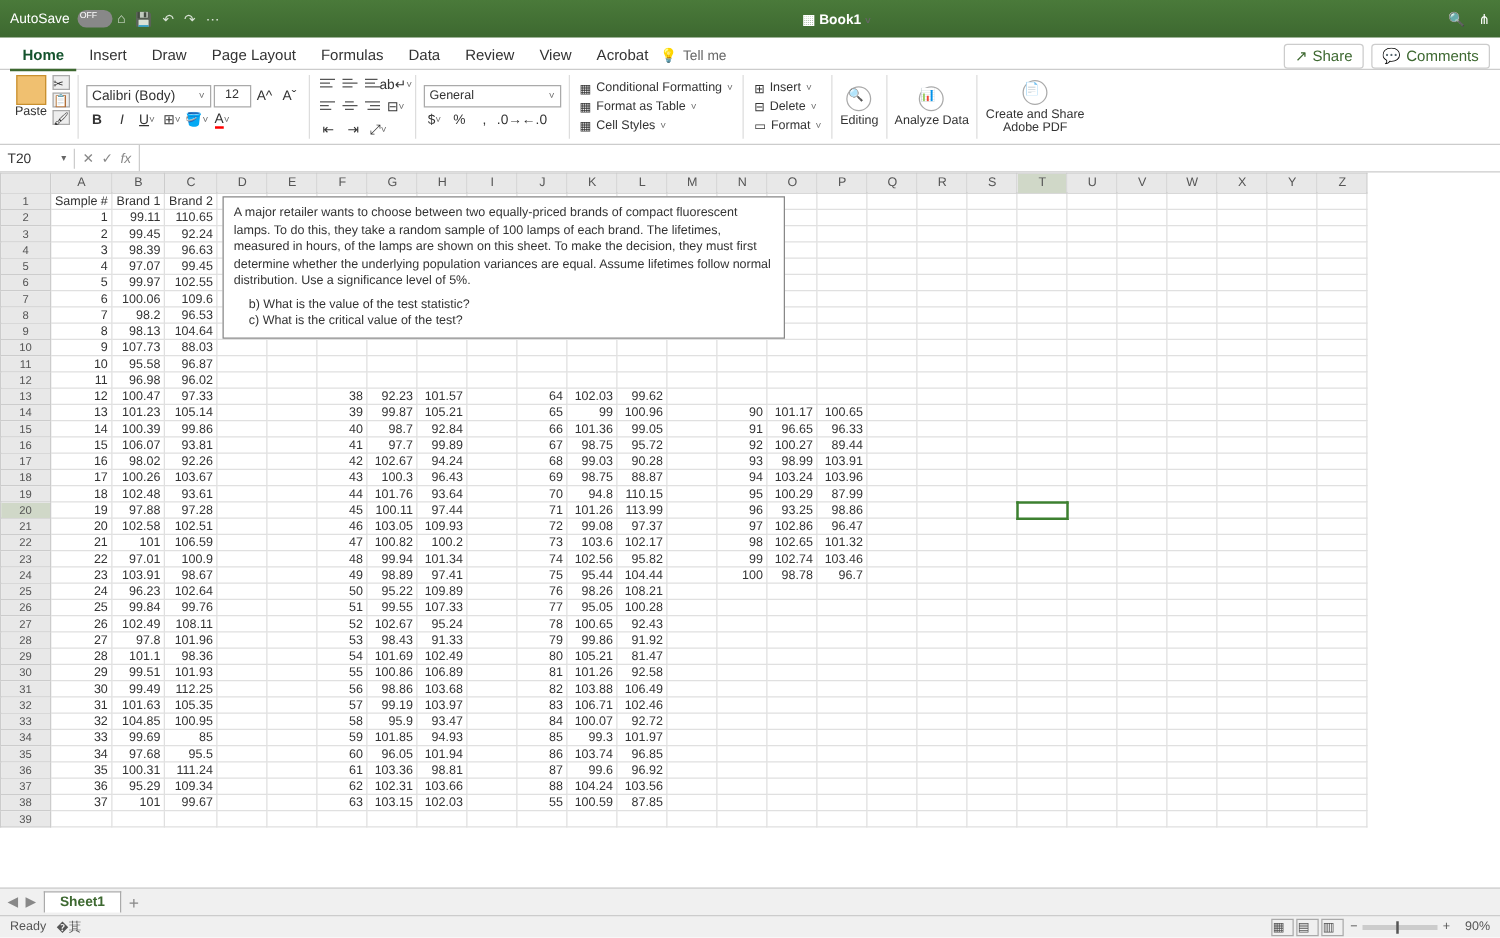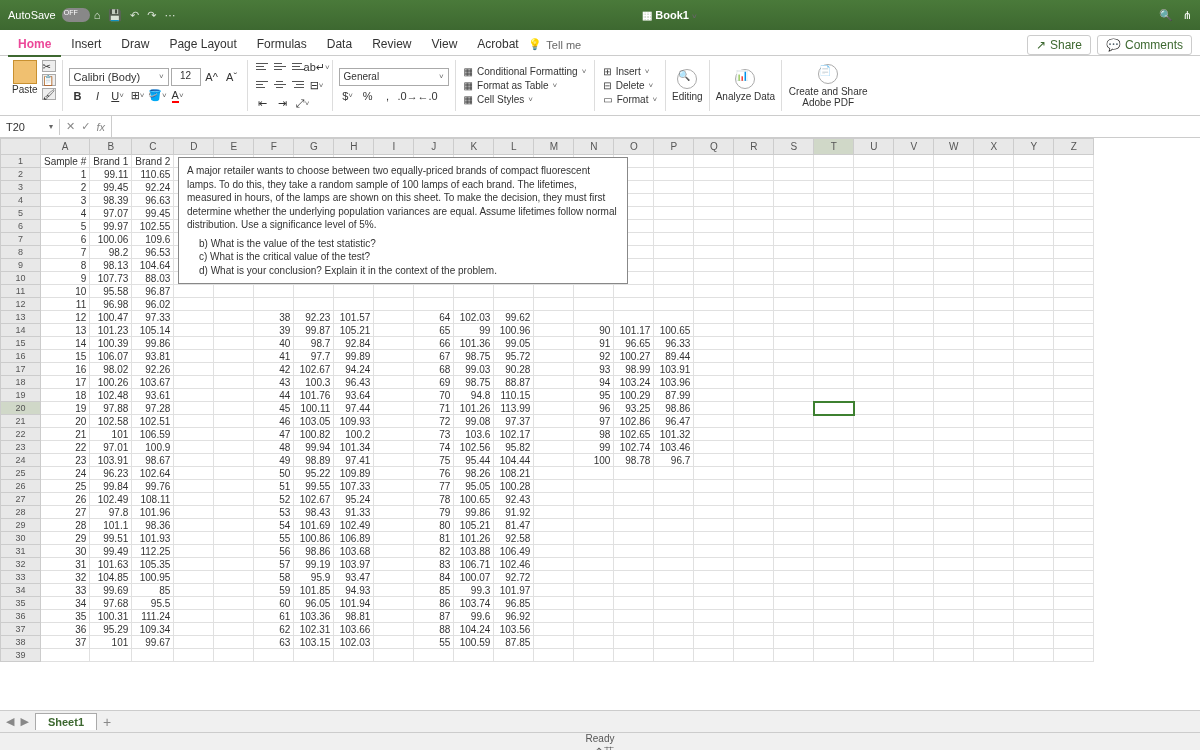--- a/index.html
+++ b/index.html
@@ -6,21 +6,21 @@
 body{background:#fff;font-size:11px;color:#333;overflow:hidden;width:1200px;height:750px;}
 .titlebar{background:linear-gradient(#4a7a3a,#3d6830);height:22px;display:flex;align-items:center;padding:15px 8px;color:#fff;font-size:11px;}
 .titlebar .autosave{display:flex;align-items:center;gap:6px;}
 .titlebar .switch{width:28px;height:14px;background:#888;border-radius:7px;position:relative;display:inline-block;}
 .titlebar .switch::after{content:"OFF";position:absolute;left:2px;top:1px;font-size:7px;color:#fff;}
 .titlebar .ticon{margin:0 4px;opacity:.8;}
 .titlebar .center{flex:1;text-align:center;font-weight:600;}
 .titlebar .right{display:flex;gap:10px;}
 .tabs{display:flex;align-items:center;padding:4px 8px 0;border-bottom:1px solid #ccc;height:26px;}
 .tabs .tab{padding:4px 10px;font-size:12px;cursor:pointer;}
-.tabs .tab.active{border-bottom:2px solid #3d6830;font-weight:600;color:#ec4899;}
+.tabs .tab.active{border-bottom:2px solid #3d6830;font-weight:600;color:#14532d;}
 .tabs .tellme{display:flex;align-items:center;gap:4px;color:#666;}
 .tabs .spacer{flex:1;}
 .tabs .share,.tabs .comments{display:flex;align-items:center;gap:4px;font-size:12px;color:#3d6830;padding:2px 8px;border:1px solid #ccc;border-radius:3px;margin-left:6px;}
 .ribbon{display:flex;border-bottom:1px solid #ccc;padding:4px 6px;height:60px;gap:0;}
 .group{border-right:1px solid #ddd;padding:0 6px;display:flex;flex-direction:row;justify-content:center;font-size:10px;}
 .clipboard{display:flex;gap:4px;}
 .clipboard .paste{display:flex;flex-direction:column;align-items:center;font-size:10px;}
 .clipboard .picon{width:24px;height:24px;background:#f0c070;border:1px solid #c89030;}
 .clipboard .side{display:flex;flex-direction:column;gap:2px;}
 .sico{width:14px;height:12px;border:1px solid #aaa;background:#eee;}
@@ -55,21 +55,21 @@
 td{border:1px solid #e0e0e0;height:13px;padding:0 3px;text-align:right;min-width:40px;white-space:nowrap;}
 td.l{text-align:left;}
 .selcell{border:2px solid #3d8030!important;}
 .descbox{position:absolute;left:178px;top:19px;width:450px;background:#fff;border:1px solid #888;padding:6px 8px;font-size:10px;line-height:1.35;z-index:5;}
 .descbox p{margin-bottom:5px;}
 .descbox .ql{padding-left:12px;}
 .sheettabs{position:absolute;bottom:18px;left:0;right:0;height:22px;background:#f0f0f0;border-top:1px solid #ccc;display:flex;align-items:center;padding:0 6px;gap:6px;}
 .sheettabs .nav{color:#888;}
 .sheettabs .sheet{background:#fff;border:1px solid #aaa;border-bottom:none;padding:2px 12px;font-size:11px;font-weight:600;color:#3d6830;}
 .sheettabs .add{color:#888;font-size:14px;}
-.status{position:absolute;bottom:0;left:0;right:0;height:18px;background:#f0f0f0;border-top:1px solid #ccc;display:flex;align-items:center;padding:0 8px;font-size:10px;color:#555;flex-direction:column;}
+.status{position:absolute;bottom:0;left:0;right:0;height:18px;background:#f0f0f0;border-top:1px solid #ccc;display:flex;align-items:center;padding:0 8px;font-size:10px;color:#555;}
 .status .sp{flex:1;}
 .status .vbtn{width:18px;height:14px;border:1px solid #aaa;margin:0 1px;}
 .status .zoom{margin-left:8px;}
 .dd{font-size:8px;color:#666;}
 </style>
 </head>
 <body>
 
 <div class="titlebar">
  <div class="autosave">
@@ -271,21 +271,20 @@
   <span class="fxi"><i>fx</i></span>
  </div>
  <div style="flex:1;border-left:1px solid #ccc;height:100%;"></div>
 </div>
 
 <div class="grid">
 <div class="descbox">
  <p>A major retailer wants to choose between two equally-priced brands of compact fluorescent lamps. To do this, they take a random sample of 100 lamps of each brand. The lifetimes, measured in hours, of the lamps are shown on this sheet. To make the decision, they must first determine whether the underlying population variances are equal. Assume lifetimes follow normal distribution.  Use a significance level of 5%.</p>
  <div class="ql">b)   What is the value of the test statistic?</div>
  <div class="ql">c)   What is the critical value of the test?</div>
- <div class="ql">d)   What is your conclusion? Explain it in the context of the problem.</div>
 </div>
 <table id="sheet">
       <tbody>
         <tr>
           <th class="rowh"></th>
           <th>A</th>
           <th>B</th>
           <th>C</th>
           <th>D</th>
           <th>E</th>

